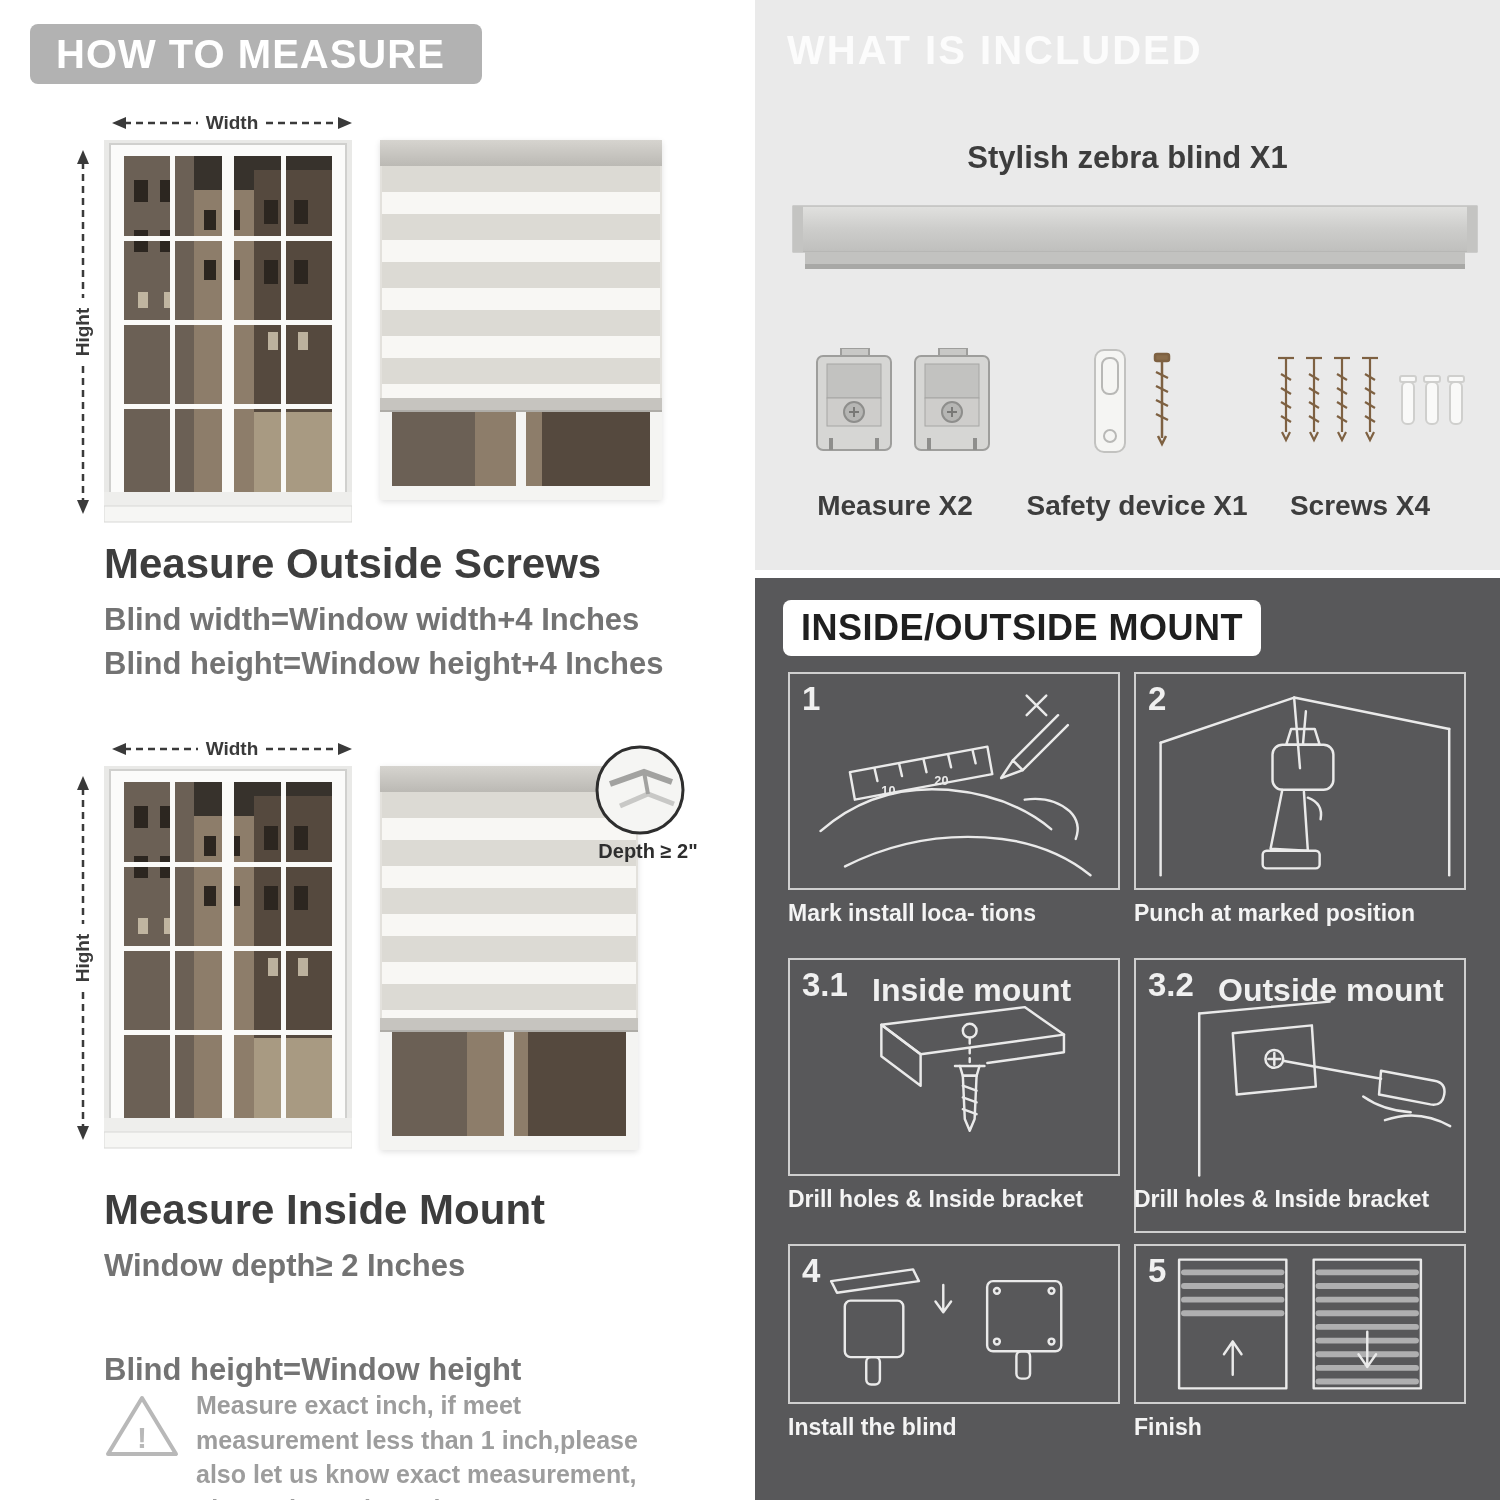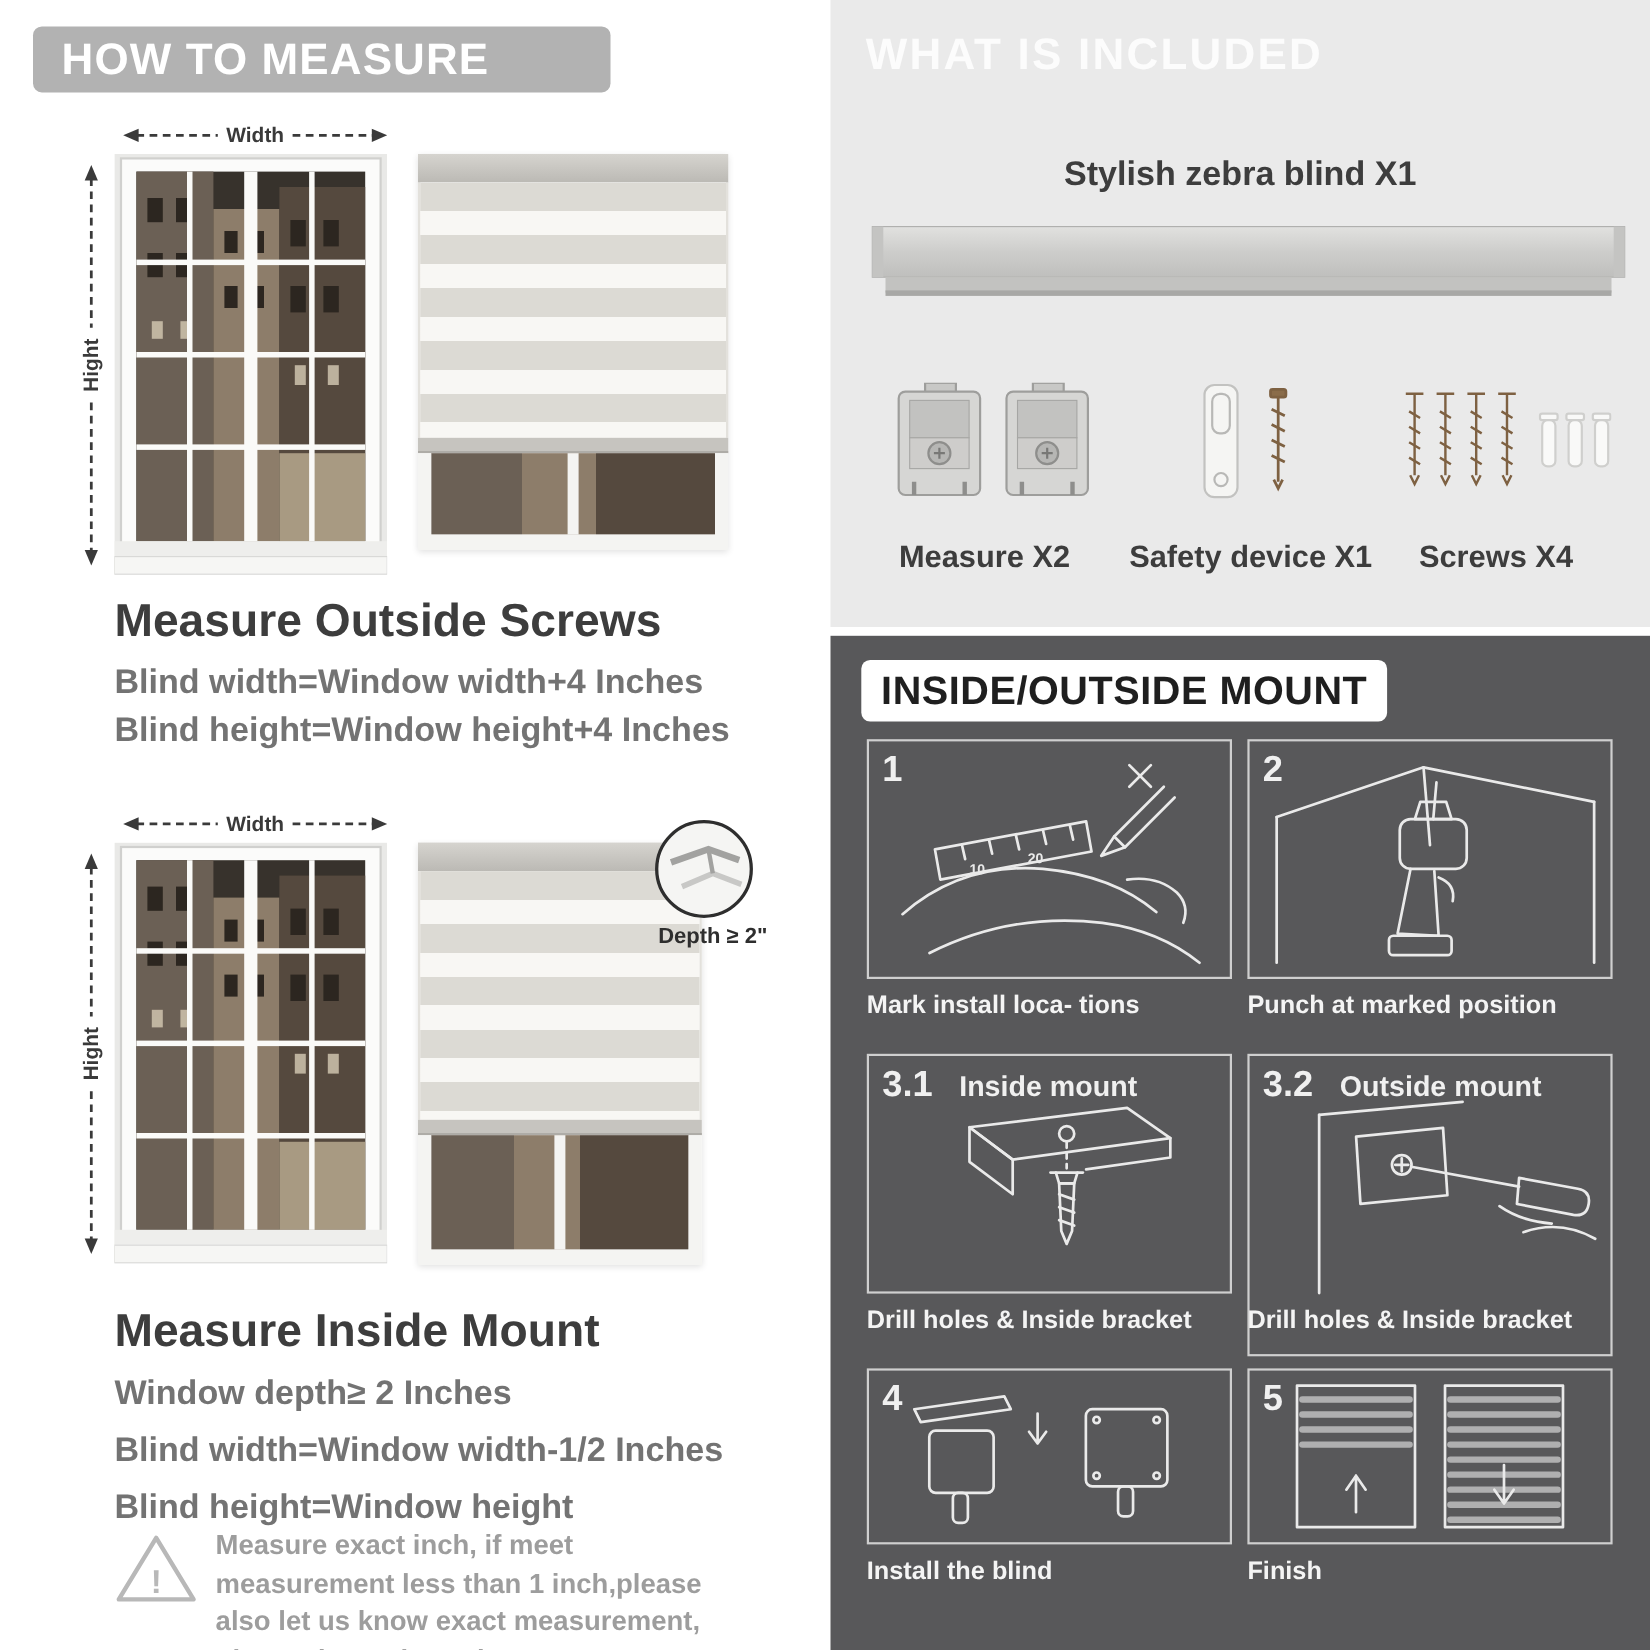--- a/index.html
+++ b/index.html
@@ -35,32 +35,32 @@
   .incl-header { font-size:40px; font-weight:bold; color:#fcfcfc; letter-spacing:2px; }
   .blind-label { font-size:31px; font-weight:bold; color:#3d3d3d; text-align:center; }
   .item-label  { font-size:28px; font-weight:bold; color:#3d3d3d; text-align:center; }
 
   
   .mount-bg { background:#58585a; }
   .mount-pill { background:#ffffff; color:#1f1f1f; font-size:36px; font-weight:bold;
                 border-radius:8px; line-height:56px; padding:0 18px; display:inline-block; letter-spacing:0.5px; }
   .panel { position:absolute; border:2px solid #cfcfcf; }
   .stepnum { position:absolute; top:6px; left:12px; color:#f0f0f0; font-size:33px; font-weight:bold; z-index:2; }
-  .steptitle { position:absolute; top:12px; left:82px; color:#f0f0f0; font-size:26px; font-weight:bold; z-index:2; }
+  .steptitle { position:absolute; top:12px; left:82px; color:#f0f0f0; font-size:32px; font-weight:bold; z-index:2; }
   .caption { position:absolute; color:#f4f4f4; font-size:23px; font-weight:bold; white-space:nowrap; }
   .art { position:absolute; inset:0; width:100%; height:100%; }
 </style>
 </head>
 <body>
 
 <div class="canvas">
 
   <section class="abs" style="left:0;top:0;width:740px;height:1500px;">
 
-    <div class="abs h1pill" style="left:30px;top:24px;width:525px;height:60px;">HOW TO MEASURE</div>
+    <div class="abs h1pill" style="left:30px;top:24px;width:452px;height:60px;">HOW TO MEASURE</div>
 
     <svg class="abs" style="left:108px;top:110px;" width="248" height="26" viewBox="0 0 248 26">
       <path d="M4 13 l14 -6 v12 z" fill="#3a3a3a"></path>
       <path d="M244 13 l-14 -6 v12 z" fill="#3a3a3a"></path>
       <line x1="16" y1="13" x2="90" y2="13" stroke="#3a3a3a" stroke-width="2.5" stroke-dasharray="7 5"></line>
       <line x1="158" y1="13" x2="232" y2="13" stroke="#3a3a3a" stroke-width="2.5" stroke-dasharray="7 5"></line>
       <text x="124" y="19" text-anchor="middle" font-size="19" font-weight="bold" fill="#3a3a3a">Width</text>
     </svg>
 
     <svg class="abs" style="left:70px;top:146px;" width="26" height="372" viewBox="0 0 26 372">
@@ -188,21 +188,20 @@
     <svg class="abs" style="left:592px;top:742px;" width="96" height="96" viewBox="0 0 96 96">
       <circle cx="48" cy="48" r="43" fill="#f5f5f3" stroke="#2e2e2e" stroke-width="3"></circle>
       <path d="M18 42 L52 30 L80 40" fill="none" stroke="#a2a2a0" stroke-width="6"></path>
       <path d="M28 64 L56 52 L82 62" fill="none" stroke="#c8c8c6" stroke-width="5"></path>
       <path d="M52 30 L56 52" fill="none" stroke="#a2a2a0" stroke-width="4"></path>
     </svg>
     <div class="abs" style="left:588px;top:840px;width:120px;text-align:center;font-size:20px;font-weight:bold;color:#2e2e2e;">Depth ≥ 2"</div>
 
     <div class="abs mheading" style="left:104px;top:1186px;">Measure Inside Mount</div>
     <div class="abs formula" style="left:104px;top:1248px;">Window depth≥ 2 Inches</div>
-    <div class="abs formula" style="left:104px;top:1300px;">Blind width=Window width-1/2 Inches</div>
     <div class="abs formula" style="left:104px;top:1352px;">Blind height=Window height</div>
 
     <svg class="abs" style="left:104px;top:1392px;" width="76" height="70" viewBox="0 0 76 70">
       <path d="M38 6 L72 62 H4 Z" fill="none" stroke="#b8b8b8" stroke-width="4" stroke-linejoin="round"></path>
       <text x="38" y="56" text-anchor="middle" font-size="30" font-weight="bold" fill="#b8b8b8">!</text>
     </svg>
     <div class="abs note-text" style="left:196px;top:1388px;width:486px;">Measure exact inch, if meet measurement less than 1 inch,please also let us know exact measurement, please do not leave it</div>
   </section>
 
   <section class="abs incl-bg" style="left:755px;top:0;width:745px;height:570px;">

